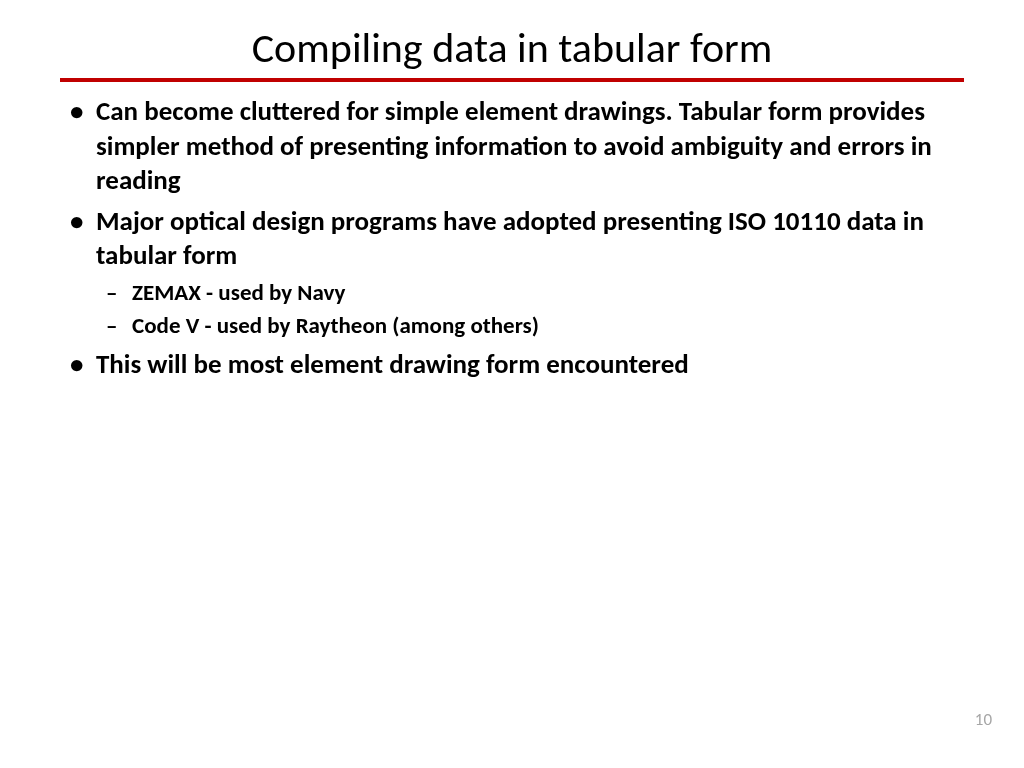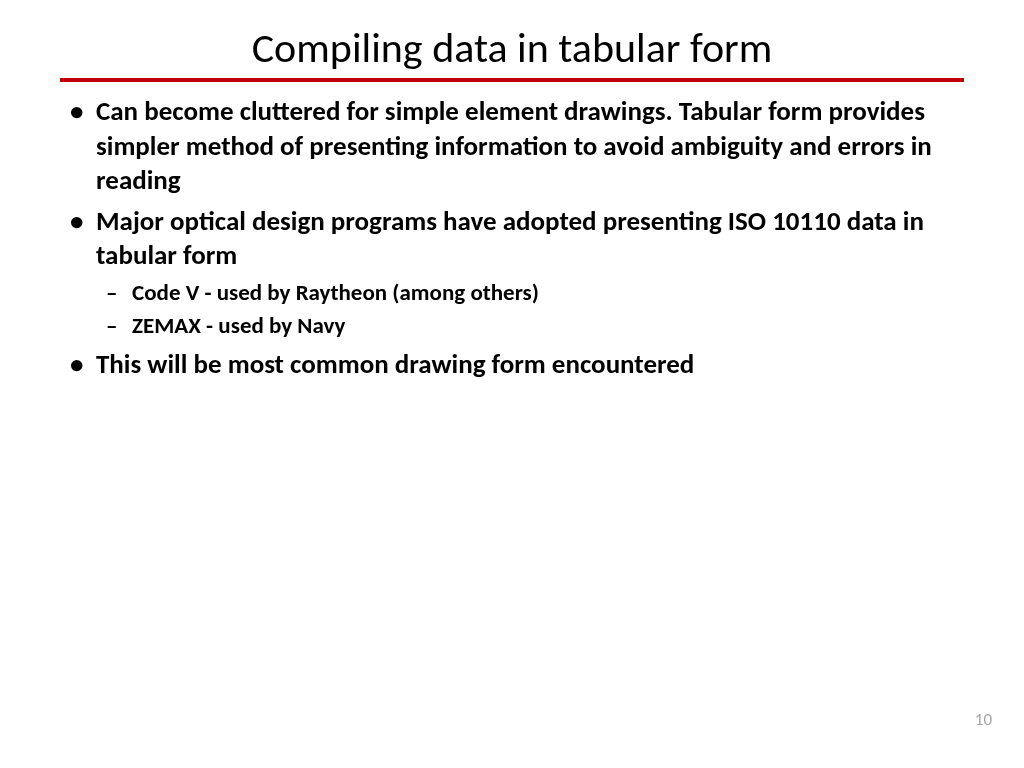--- a/index.html
+++ b/index.html
@@ -27,27 +27,27 @@
   <hr class="rule">
 
   <ul class="bullets">
     <li>
       <span>Can become cluttered for simple element drawings.  Tabular form provides simpler method of presenting information to avoid ambiguity and errors in reading</span>
     </li>
     <li>
       <span>Major optical design programs have adopted presenting ISO 10110 data in tabular form</span>
       <ul class="sub">
         <li>
-          <span>Code V - used by Raytheon (among others)</span>
+          <span>ZEMAX - used by Navy</span>
         </li>
         <li>
-          <span>ZEMAX - used by Navy</span>
+          <span>Code V - used by Raytheon (among others)</span>
         </li>
       </ul>
     </li>
     <li>
-      <span>This will be most common drawing form encountered</span>
+      <span>This will be most element drawing form encountered</span>
     </li>
   </ul>
 
   <div class="pagenum">10</div>
 
 </div>
 
 </body></html>

